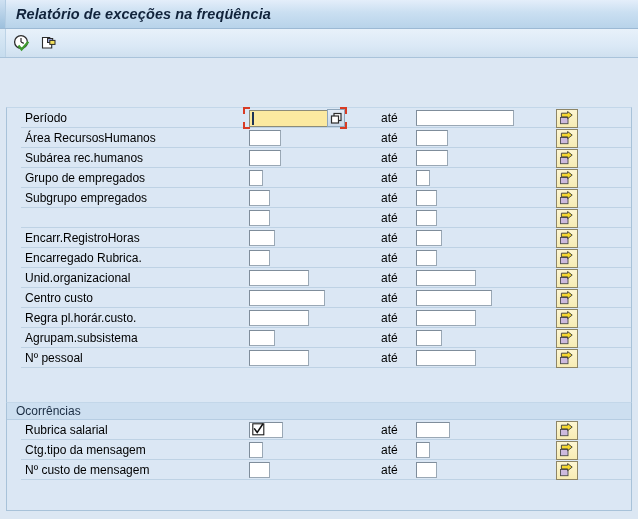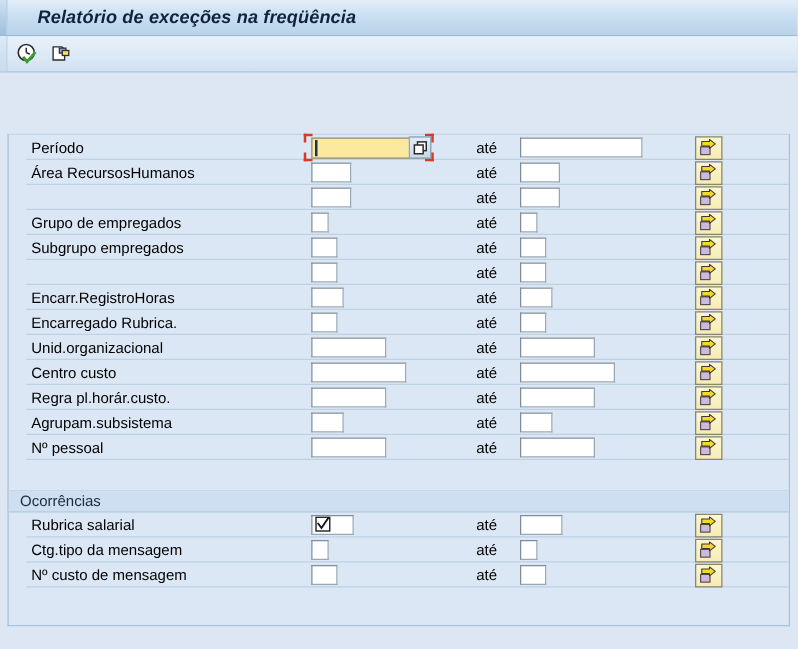--- a/index.html
+++ b/index.html
@@ -29,21 +29,21 @@
     width: 5px;
     height: 28px;
     background: linear-gradient(to bottom, #cfe1f2, #9dc0dd);
     border-right: 1px solid #b4cde3;
   }
   #title-text {
     font-size: 14.5px;
     font-weight: bold;
     font-style: italic;
     color: #11233b;
-    padding-left: 24px;
+    padding-left: 10px;
     letter-spacing: 0.1px;
     white-space: nowrap;
   }
 
   
   #toolbar {
     position: relative;
     height: 28px;
     background: linear-gradient(to bottom, #e8f1fa 0%, #dbe9f6 60%, #cfe0ef 100%);
     border-bottom: 1px solid #a9c3da;
@@ -70,21 +70,21 @@
   .groupbox {
     position: absolute;
     left: 6px;
     width: 626px;
     background: #dbe7f4;
     border: 1px solid #a8c2d9;
     border-top-color: #c3d7e9;
     box-sizing: border-box;
   }
   #group-selection { top: 84px; height: 303px; margin-top: 23px; }
-  #group-occurrences { top: 392px; height: 109px; }
+  #group-occurrences { top: 402px; height: 109px; }
 
   .group-header {
     height: 17px;
     background: #cddff0;
     border-bottom: 1px solid #b6cde2;
     display: flex;
     align-items: center;
     padding-left: 9px;
     box-sizing: border-box;
   }
@@ -296,20 +296,21 @@
         <input type="text" class="inp to" style="width: 32px;">
         <div class="arrow-btn">
           <svg width="16" height="15" viewBox="0 0 16 15">
             <rect x="1.5" y="6.5" width="7.5" height="6.2" fill="#cdbade" stroke="#4a4a4a" stroke-width="0.9"></rect>
             <path d="M2.4 2.2 h6.2 v-1.7 l4.6 3.6 l-4.6 3.6 v-1.8 h-6.2 z" fill="#f5d82e" stroke="#3a3a3a" stroke-width="0.9" stroke-linejoin="round"></path>
           </svg>
         </div>
       </div>
       <div class="row">
         <div class="underline"></div>
+        <div class="lbl">Subárea rec.humanos</div>
         <input type="text" class="inp from" style="width: 32px;">
         <div class="ate">até</div>
         <input type="text" class="inp to" style="width: 32px;">
         <div class="arrow-btn">
           <svg width="16" height="15" viewBox="0 0 16 15">
             <rect x="1.5" y="6.5" width="7.5" height="6.2" fill="#cdbade" stroke="#4a4a4a" stroke-width="0.9"></rect>
             <path d="M2.4 2.2 h6.2 v-1.7 l4.6 3.6 l-4.6 3.6 v-1.8 h-6.2 z" fill="#f5d82e" stroke="#3a3a3a" stroke-width="0.9" stroke-linejoin="round"></path>
           </svg>
         </div>
       </div>

